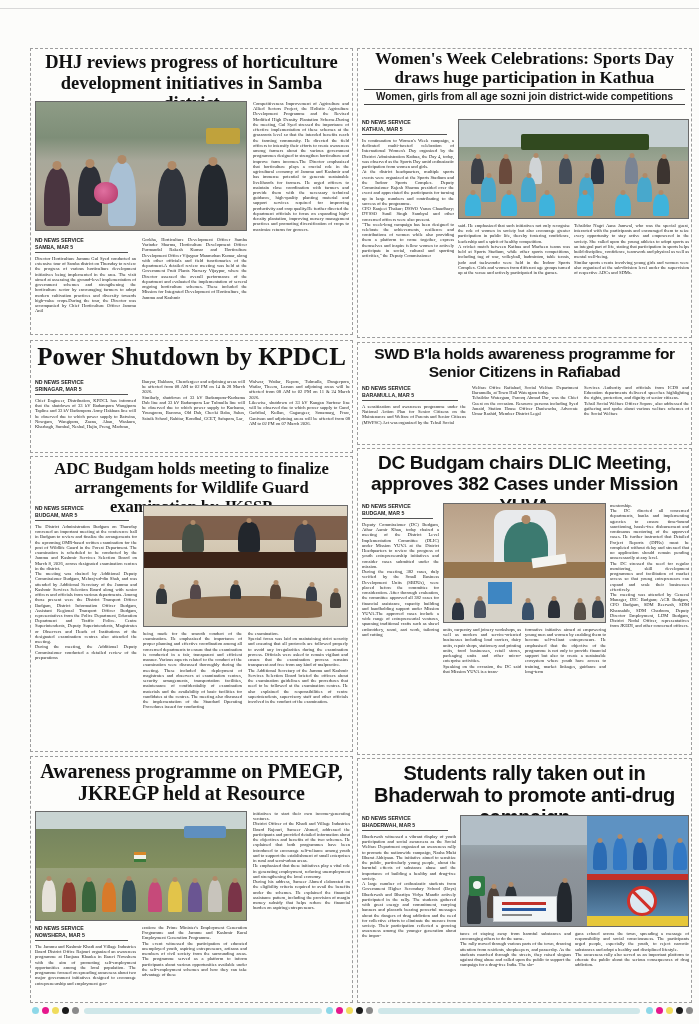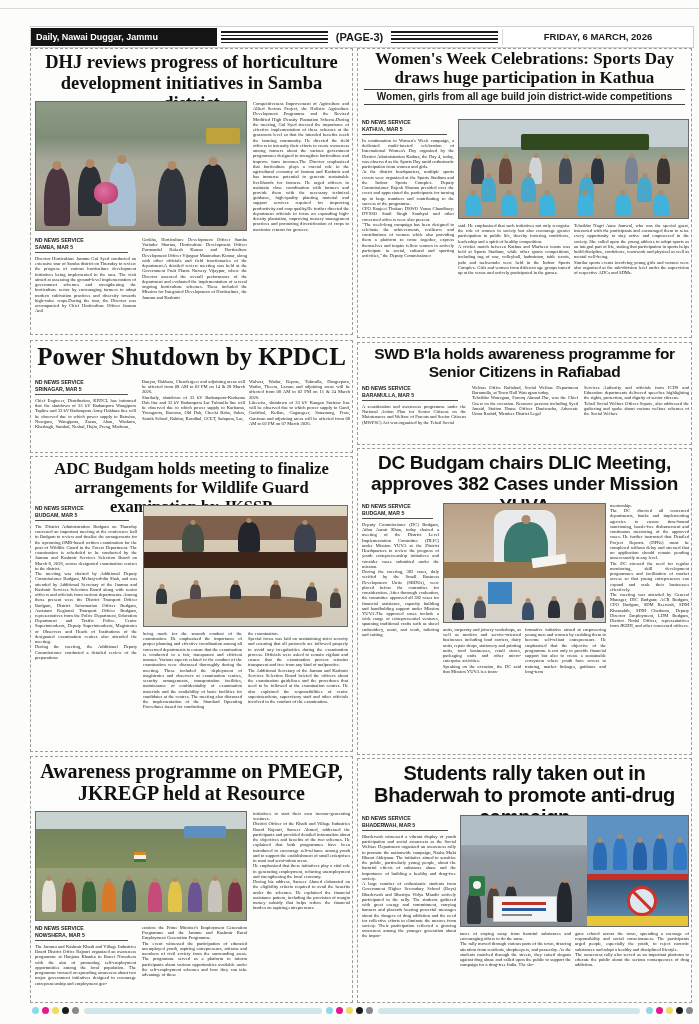--- a/index.html
+++ b/index.html
@@ -33,27 +33,20 @@
   .dot{position:absolute;width:7px;height:7px;border-radius:50%;top:1007px;}
   .regbar{position:absolute;top:1008px;height:6px;background:#cfe7e9;border-radius:3px;}
   .c-cy{background:#8ed8e8}.c-mg{background:#e6188c}.c-yl{background:#f0dc5c}.c-bk{background:#1a1a1a}.c-gy{background:#8a8a8a}
 </style>
 </head>
 <body>
 
 <div class="page">
   <div class="topline"></div>
 
-  <div class="hdr">
-    <div class="masthead">Daily, Nawai Duggar, Jammu</div>
-    <div class="stripes"></div>
-    <div class="pagelbl">(PAGE-3)</div>
-    <div class="stripes"></div>
-    <div class="datelbl">FRIDAY, 6 MARCH, 2026</div>
-  </div>
 
   <div class="article" style="left:30px;top:48px;width:323px;height:287px">
     <div class="hls" style="font-size:18.5px;line-height:1.12;padding:3px 8px 1px">DHJ reviews progress of horticulture development initiatives in Samba district</div>
     <div class="photo" style="left:4px;top:52px;width:212px;height:130px;background:linear-gradient(180deg,#8e9c86 0%,#7e8e78 28%,#a8a89a 46%,#b0a898 70%,#988e80 100%)">
       <div style="position:absolute;right:6px;top:26px;width:34px;height:16px;background:#c0a23c;border-radius:2px"></div>
       <span class="p" style="left:8px;bottom:4px;width:26px;height:58px;background:#4a3540"></span>
       <span class="p" style="left:42px;bottom:14px;width:24px;height:50px;background:#2e3038"></span>
       <span class="p" style="left:72px;bottom:4px;width:28px;height:64px;background:#a9c0d4"></span>
       <span class="p" style="left:122px;bottom:4px;width:28px;height:58px;background:#30343c"></span>
       <span class="p" style="left:162px;bottom:4px;width:30px;height:62px;background:#23282e"></span>
@@ -69,21 +62,21 @@
       </div>
       <div class="txt">Director Horticulture Jammu Gul Syed conducted an extensive tour of Samba district on Thursday to review the progress of various horticulture development initiatives being implemented in the area. The visit aimed at assessing the ground-level implementation of government schemes and strengthening the horticulture sector by encouraging farmers to adopt modern cultivation practices and diversify towards high-value crops.During the tour, the Director was accompanied by Chief Horticulture Officer Jammu Anil</div>
     </div>
     <div class="col" style="left:111px;top:188px;width:105px;height:95px">
       <div class="txt">Gorkha, Horticulture Development Officer Samba Varinder Sharma, Horticulture Development Officer Purmandal Rakesh Kumar and Horticulture Development Officer Vijaypur Manmohan Kumar, along with other officials and field functionaries of the department.A detailed review meeting was held at the Government Fruit Plants Nursery Vijaypur, where the Director assessed the overall performance of the department and evaluated the implementation of several ongoing horticulture schemes. These included the Mission for Integrated Development of Horticulture, the Jammu and Kashmir</div>
     </div>
   </div>
 
   <div class="article" style="left:357px;top:48px;width:335px;height:290px">
     <div class="hls" style="font-size:17px;line-height:1.12;padding:0 6px 1px">Women's Week Celebrations: Sports Day draws huge participation in Kathua</div>
-    <div class="subhead">Women, girls from all age build join district-wide competitions</div>
+    <div class="subhead">Women, girls from all age sozni join district-wide competitions</div>
     <div class="col" style="left:4px;top:70px;width:92px;height:214px">
       <div class="byline">
         <div>ND NEWS SERVICE</div>
         <div>KATHUA, MAR 5</div>
       </div>
       <div class="txt">In continuation to Women's Week campaign, a dedicated multi-faceted celebration of International Women's Day organized by the District Administration Kathua, the Day 4, today, was observed as the Sports Day amid enthusiastic participation from women and girls.
 At the district headquarters, multiple sports events were organized at the Sports Stadium and the Indoor Sports Complex. Deputy Commissioner Rajesh Sharma presided over the event and appreciated the participants for turning up in large numbers and contributing to the success of the programme.
 CPO Ranjeet Thakur; DSWO Varun Chaudhary; DYSSO Sunil Singh Sambyal and other concerned officers were also present.
 "The week-long campaign has been designed to celebrate the achievements, resilience and contributions of women while also providing them a platform to come together, express themselves and inspire fellow women to actively participate in social, cultural and sporting activities," the Deputy Commissioner</div>
     </div>

